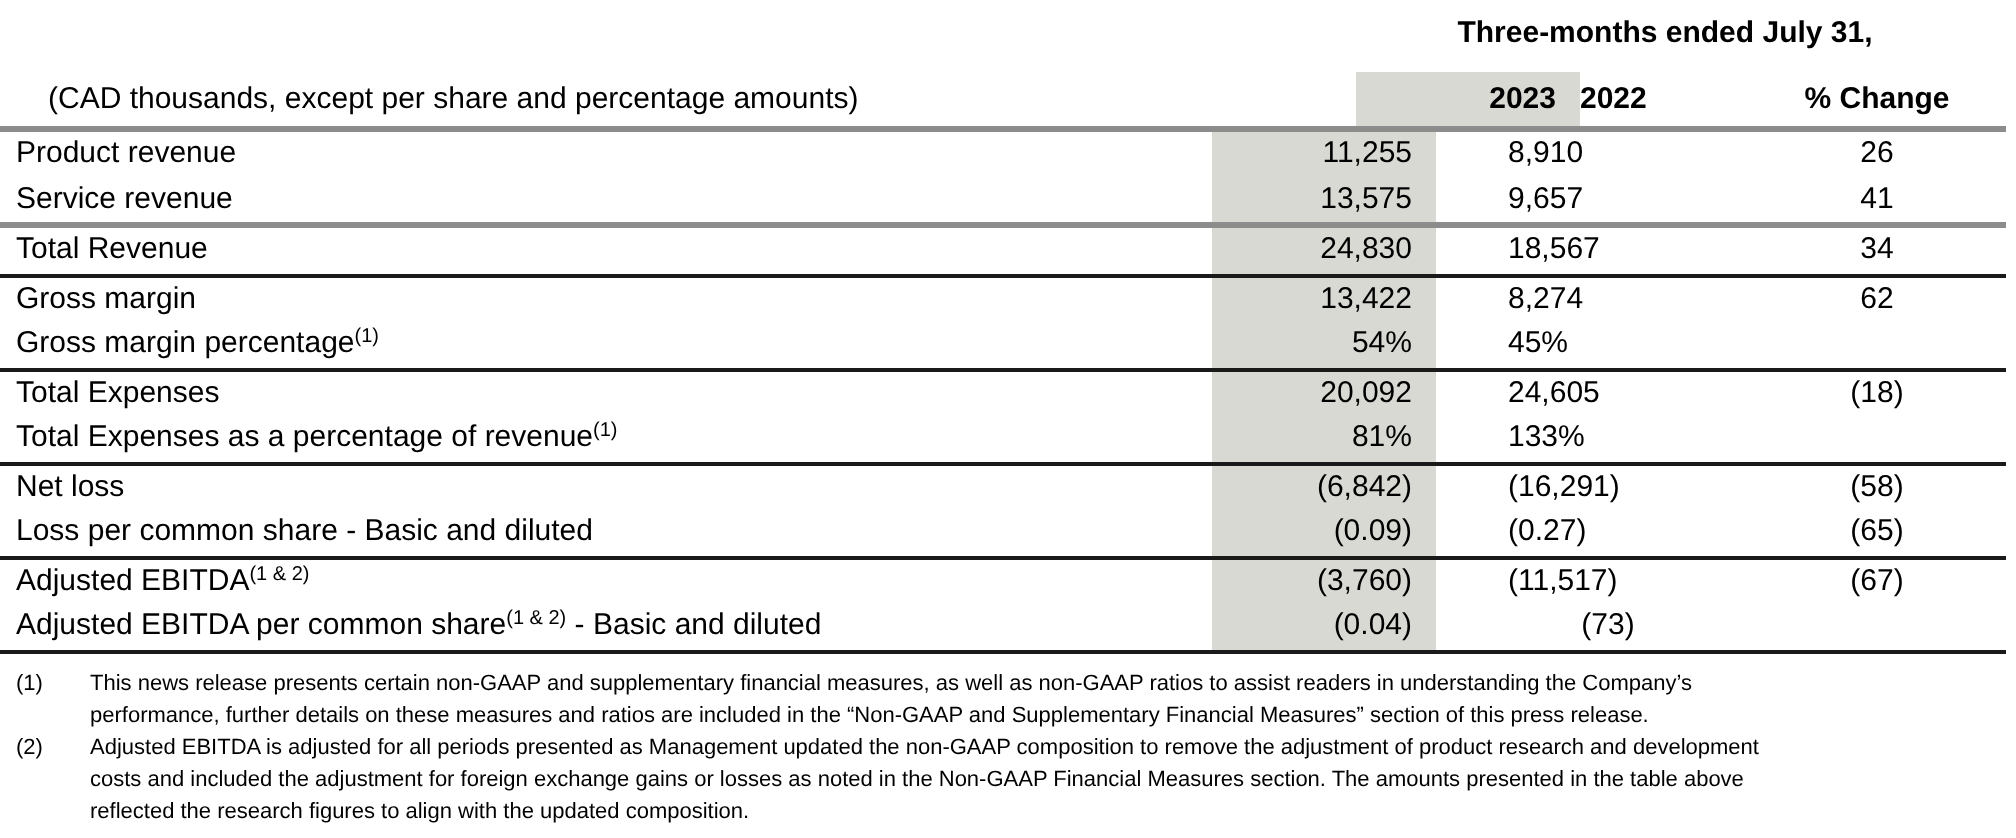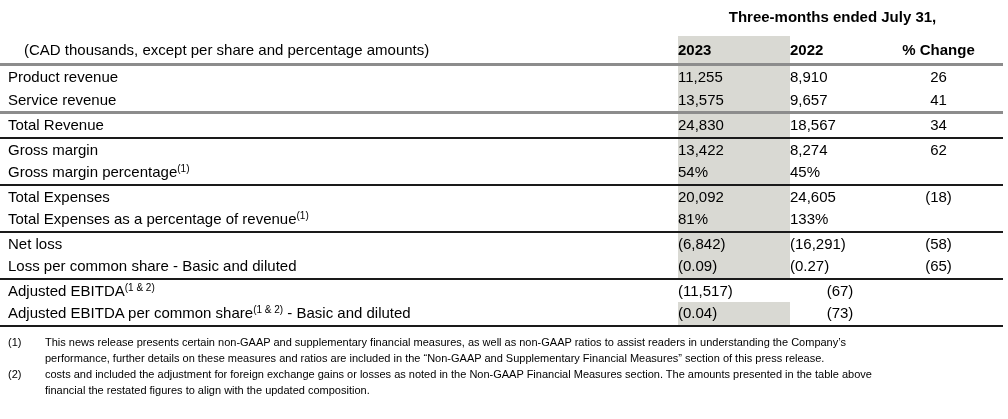--- a/index.html
+++ b/index.html
@@ -23,32 +23,32 @@
   .period-row { margin-top: 8px; height: 18px; line-height: 18px; margin-bottom: 10px; }
   .period-cell {
     grid-column: 2 / 5;
     text-align: center;
     font-weight: bold;
   }
   .colhead-row { height: 27px; line-height: 27px; }
   .cell-label { padding-left: 8px; text-align: left; white-space: nowrap; overflow: hidden; }
   .cell-2023 {
     background: var(--band, #d9d9d3);
-    text-align: left;
+    text-align: right;
     padding-right: 12px;
     white-space: nowrap;
   }
   .cell-2022 { white-space: nowrap; }
   .cell-change { text-align: center; white-space: nowrap; }
   .colhead-row .cell-2023, .colhead-row .cell-2022, .colhead-row .cell-change { font-weight: bold; }
   .section { width: 100%; }
   .section.divider-heavy { border-bottom: 3px solid var(--heavy, #8c8c8c); }
   .section.divider-light { border-bottom: 2px solid var(--light, #1a1a1a); }
   .header-section.divider-heavy { border-bottom: 3px solid var(--heavy, #8c8c8c); padding-left: 16px; }
-  .data-row { height: 22.5px; line-height: 22.5px; }
+  .data-row { height: 22.5px; line-height: 22.5px; gap: 36px; }
   .lbl-sup {
     font-size: 10px;
     position: relative;
     top: -5px;
     line-height: 0;
   }
   .footnotes {
     margin-top: 7px;
     font-size: 11px;
     line-height: 16px;
@@ -140,20 +140,21 @@
         <div class="grid-row data-row">
     <div class="cell-label"><span class="lbl-text">Loss per common share - Basic and diluted</span></div>
     <div class="cell-2023">(0.09)</div>
     <div class="cell-2022">(0.27)</div>
     <div class="cell-change">(65)</div>
   </div>
       </div>
       <div class="section divider-light">
         <div class="grid-row data-row">
     <div class="cell-label"><span class="lbl-text">Adjusted EBITDA</span><span class="lbl-sup">(1 &amp; 2)</span></div>
+    <div class="cell-2023">(3,760)</div>
     <div class="cell-2022">(11,517)</div>
     <div class="cell-change">(67)</div>
   </div>
         <div class="grid-row data-row">
     <div class="cell-label"><span class="lbl-text">Adjusted EBITDA per common share</span><span class="lbl-sup">(1 &amp; 2)</span><span class="lbl-suffix"> - Basic and diluted</span></div>
     <div class="cell-2023">(0.04)</div>
     <div class="cell-change">(73)</div>
   </div>
       </div>
     </div>
@@ -164,17 +165,18 @@
     <div class="footnote">
     <div class="fn-marker">(1)</div>
     <div class="fn-text">
         <div>This news release presents certain non-GAAP and supplementary financial measures, as well as non-GAAP ratios to assist readers in understanding the Company’s</div>
         <div>performance, further details on these measures and ratios are included in the “Non-GAAP and Supplementary Financial Measures” section of this press release.</div>
       </div>
   </div>
     <div class="footnote">
     <div class="fn-marker">(2)</div>
     <div class="fn-text">
+        <div>Adjusted EBITDA is adjusted for all periods presented as Management updated the non-GAAP composition to remove the adjustment of product research and development</div>
         <div>costs and included the adjustment for foreign exchange gains or losses as noted in the Non-GAAP Financial Measures section. The amounts presented in the table above</div>
-        <div>financial the restated figures to align with the updated composition.</div>
+        <div>reflected the research figures to align with the updated composition.</div>
       </div>
   </div>
   </div>
 
 </body></html>

